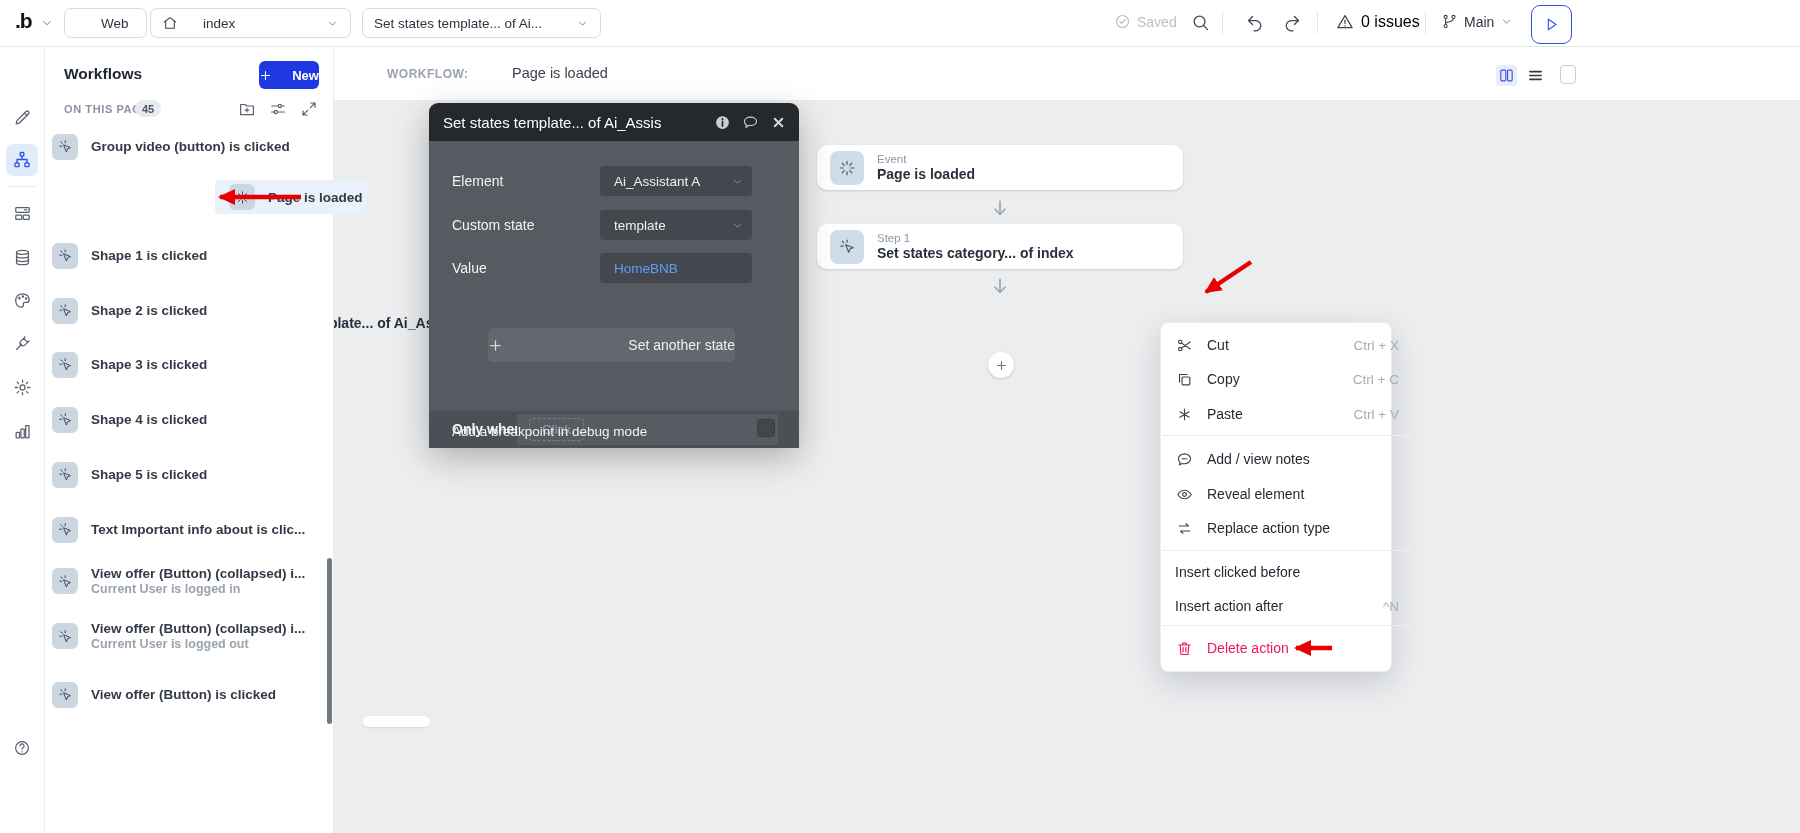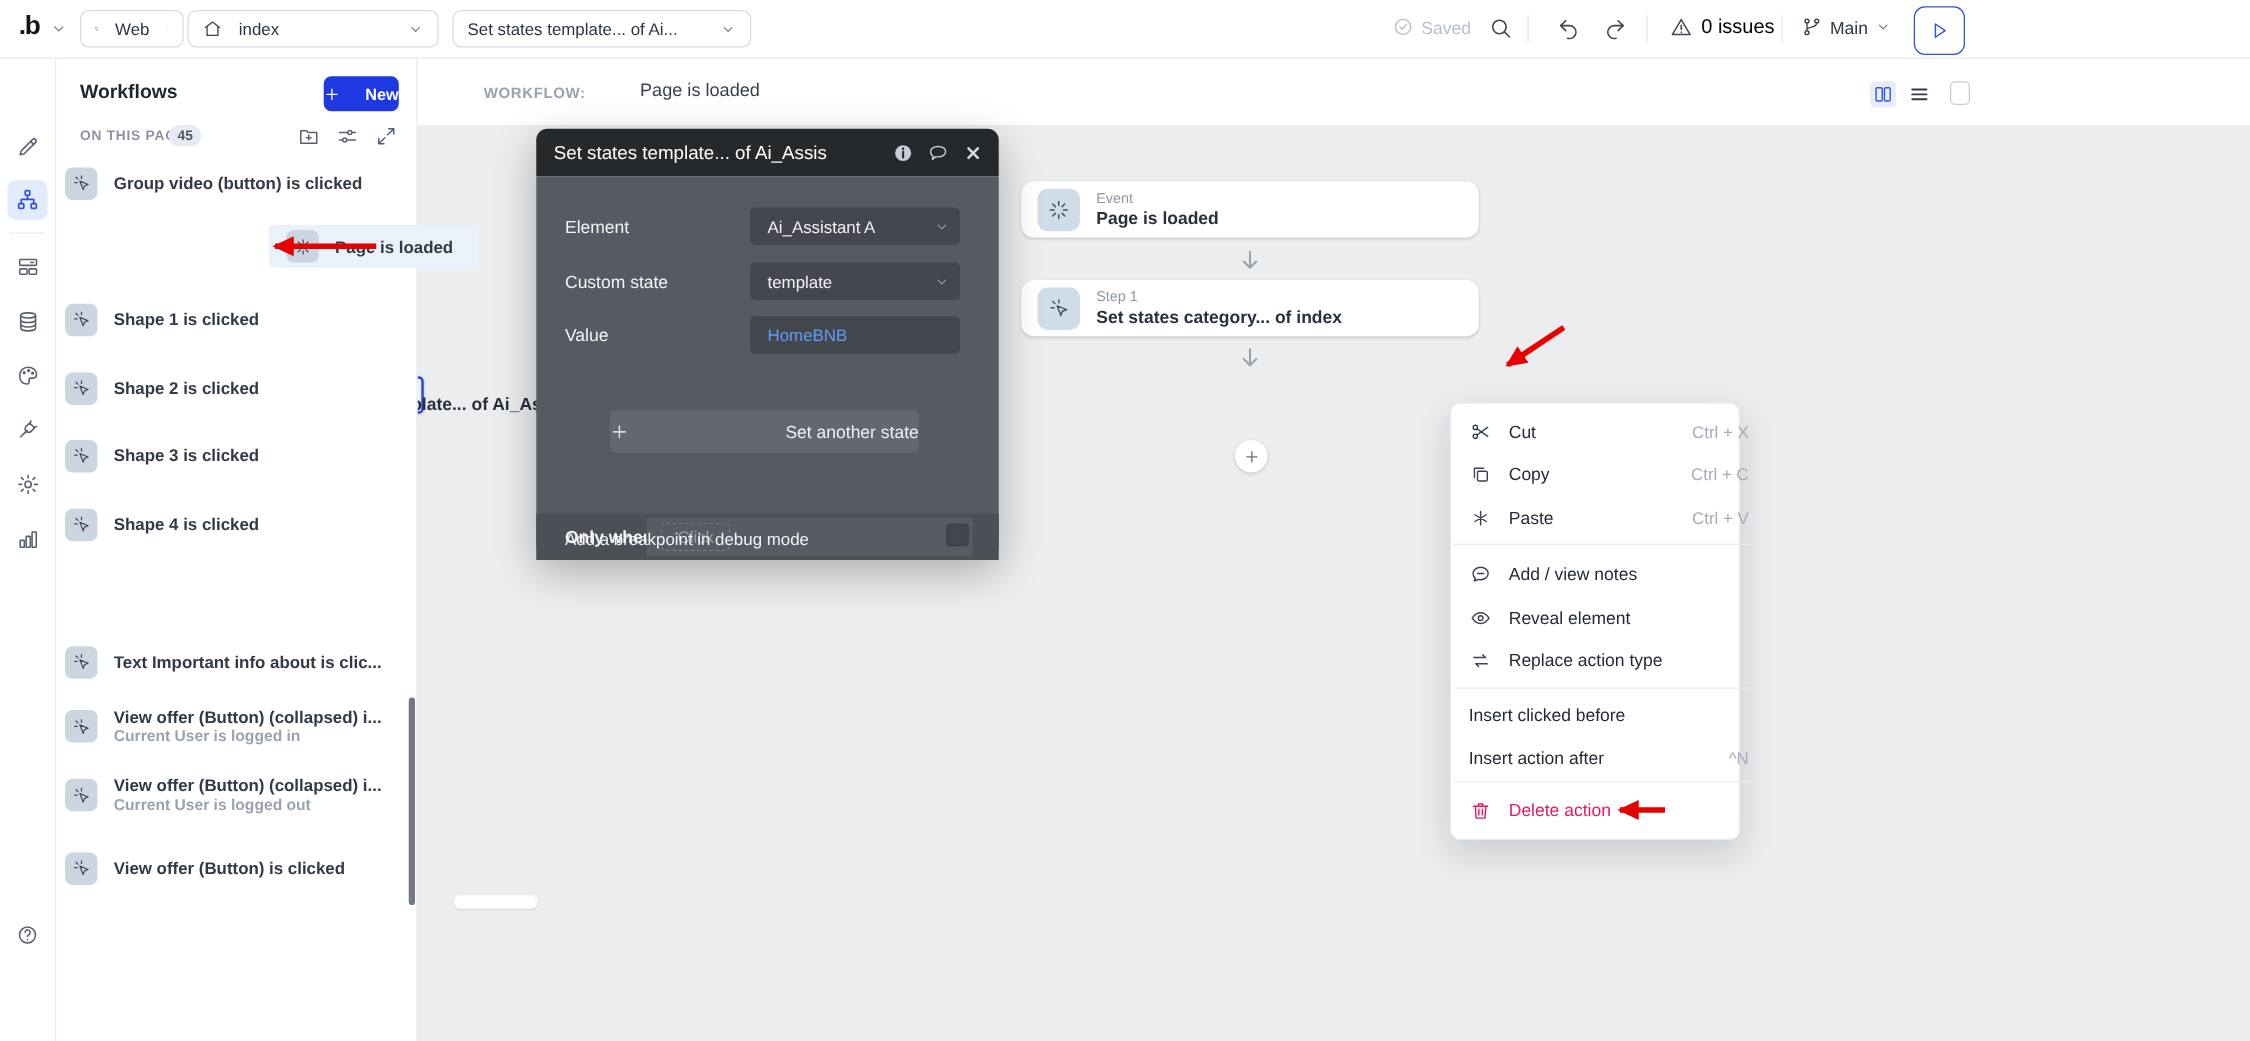--- a/index.html
+++ b/index.html
@@ -6,21 +6,21 @@
   .app{position:relative;width:1800px;height:833px;overflow:hidden;background:#fff;
        font-family:"Liberation Sans",sans-serif;-webkit-font-smoothing:antialiased;color:#2e3643;}
   .abs{position:absolute;}
   .ic{display:block;stroke:currentColor;fill:none;stroke-width:1.6;stroke-linecap:round;stroke-linejoin:round;}
   .row{display:flex;align-items:center;}
 
   
   .topbar{position:absolute;left:0;top:0;width:1800px;height:46px;background:#fff;border-bottom:1px solid #e6e8ec;z-index:25;}
   .logo{position:absolute;left:15px;top:9px;font-size:21px;font-weight:700;color:#11141a;letter-spacing:-1px;}
   .tb-btn{position:absolute;top:8px;height:30px;border:1px solid #d8dbe1;border-radius:7px;background:#fff;
-          display:flex;align-items:center;gap:13px;padding:0 11px;box-sizing:border-box;font-size:13.5px;color:#2e3440;cursor:pointer;}
+          display:flex;align-items:center;gap:25px;padding:0 11px;box-sizing:border-box;font-size:13.5px;color:#2e3440;cursor:pointer;}
   .tb-div{position:absolute;top:12px;width:1px;height:22px;background:#e3e6ea;}
   .muted{color:#b9bfc9;}
   .chev{color:#6a7280;}
   .playbtn{position:absolute;left:1531px;top:5px;width:39px;height:37px;border:1.5px solid #2e51e8;border-radius:9px;
            display:flex;align-items:center;justify-content:center;color:#2e51e8;background:#fff;cursor:pointer;}
 
   
   .rail{position:absolute;left:0;top:46px;width:44px;height:787px;background:#fff;border-right:1px solid #e8eaee;z-index:20;}
   .rail-btn{position:absolute;left:6px;width:32px;height:32px;border-radius:7px;display:flex;align-items:center;justify-content:center;color:#59616e;cursor:pointer;}
   .rail-btn.active{background:#e2ebfc;color:#2d50e6;}
@@ -66,21 +66,21 @@
 
   
   .dialog{position:absolute;left:429px;top:103px;width:370px;height:342px;z-index:30;border-radius:9px;
           box-shadow:0 12px 34px rgba(0,0,0,.28);}
   .dlg-head{position:absolute;left:0;top:0;width:100%;height:38px;background:#26292c;border-radius:9px 9px 0 0;
             display:flex;align-items:center;box-sizing:border-box;padding:0 12px 0 14px;}
   .dlg-title{font-size:15px;font-weight:500;color:#fdfdfd;flex:1;white-space:nowrap;}
   .dlg-hicon{width:18px;height:18px;margin-left:10px;color:#c9ced4;cursor:pointer;display:flex;align-items:center;justify-content:center;}
   .dlg-body{position:absolute;left:0;top:38px;width:100%;height:304px;background:#565a61;border-radius:0 0 9px 9px;}
   .dlg-lbl{position:absolute;left:23px;font-size:14px;font-weight:500;color:#f3f4f6;}
-  .sel{position:absolute;left:171px;width:168px;height:30px;background:#44484e;border-radius:4px;
+  .sel{position:absolute;left:171px;width:152px;height:30px;background:#44484e;border-radius:4px;
        display:flex;align-items:center;box-sizing:border-box;padding:0 8px 0 14px;cursor:pointer;}
   .sel-val{flex:1;font-size:13.5px;color:#f0f1f3;white-space:nowrap;}
   .dyn{color:#5f9df6;}
   .set-btn{position:absolute;left:59px;top:187px;width:247px;height:34px;background:#63676e;border-radius:5px;
            display:flex;align-items:center;justify-content:space-between;gap:9px;color:#eef0f2;font-size:14px;font-weight:500;cursor:pointer;}
   .ow-band{position:absolute;left:0;top:270px;width:100%;height:37px;background:#4b4f56;}
   .ow-input{position:absolute;left:88px;top:273px;width:261px;height:31px;background:#575b62;display:flex;align-items:center;}
   .ow-pill{margin-left:12px;height:21px;padding:0 12px;border:1.5px dashed #7a7f87;border-radius:4px;
            display:flex;align-items:center;font-size:13.5px;color:#9aa0a9;cursor:text;}
   .bp-lbl{position:absolute;left:23px;top:283px;font-size:13.5px;font-weight:500;color:#f3f4f6;}
@@ -450,20 +450,28 @@
       <span class="wlbl">Shape 3 is clicked</span>
     </div>
     <div class="wrow" style="top:357px;height:33px">
       <span class="wic">
           <svg class="ic" style="width:15px;height:15px">
             <use href="#i-cursor"></use>
           </svg>
         </span>
       <span class="wlbl">Shape 4 is clicked</span>
     </div>
+    <div class="wrow" style="top:412px;height:33px">
+      <span class="wic">
+          <svg class="ic" style="width:15px;height:15px">
+            <use href="#i-cursor"></use>
+          </svg>
+        </span>
+      <span class="wlbl">Shape 5 is clicked</span>
+    </div>
     <div class="wrow" style="top:467px;height:33px">
       <span class="wic">
           <svg class="ic" style="width:15px;height:15px">
             <use href="#i-cursor"></use>
           </svg>
         </span>
       <span class="wlbl">Text Important info about is clic...</span>
     </div>
     <div class="wrow" style="top:515px;height:40px">
       <span class="wic">

